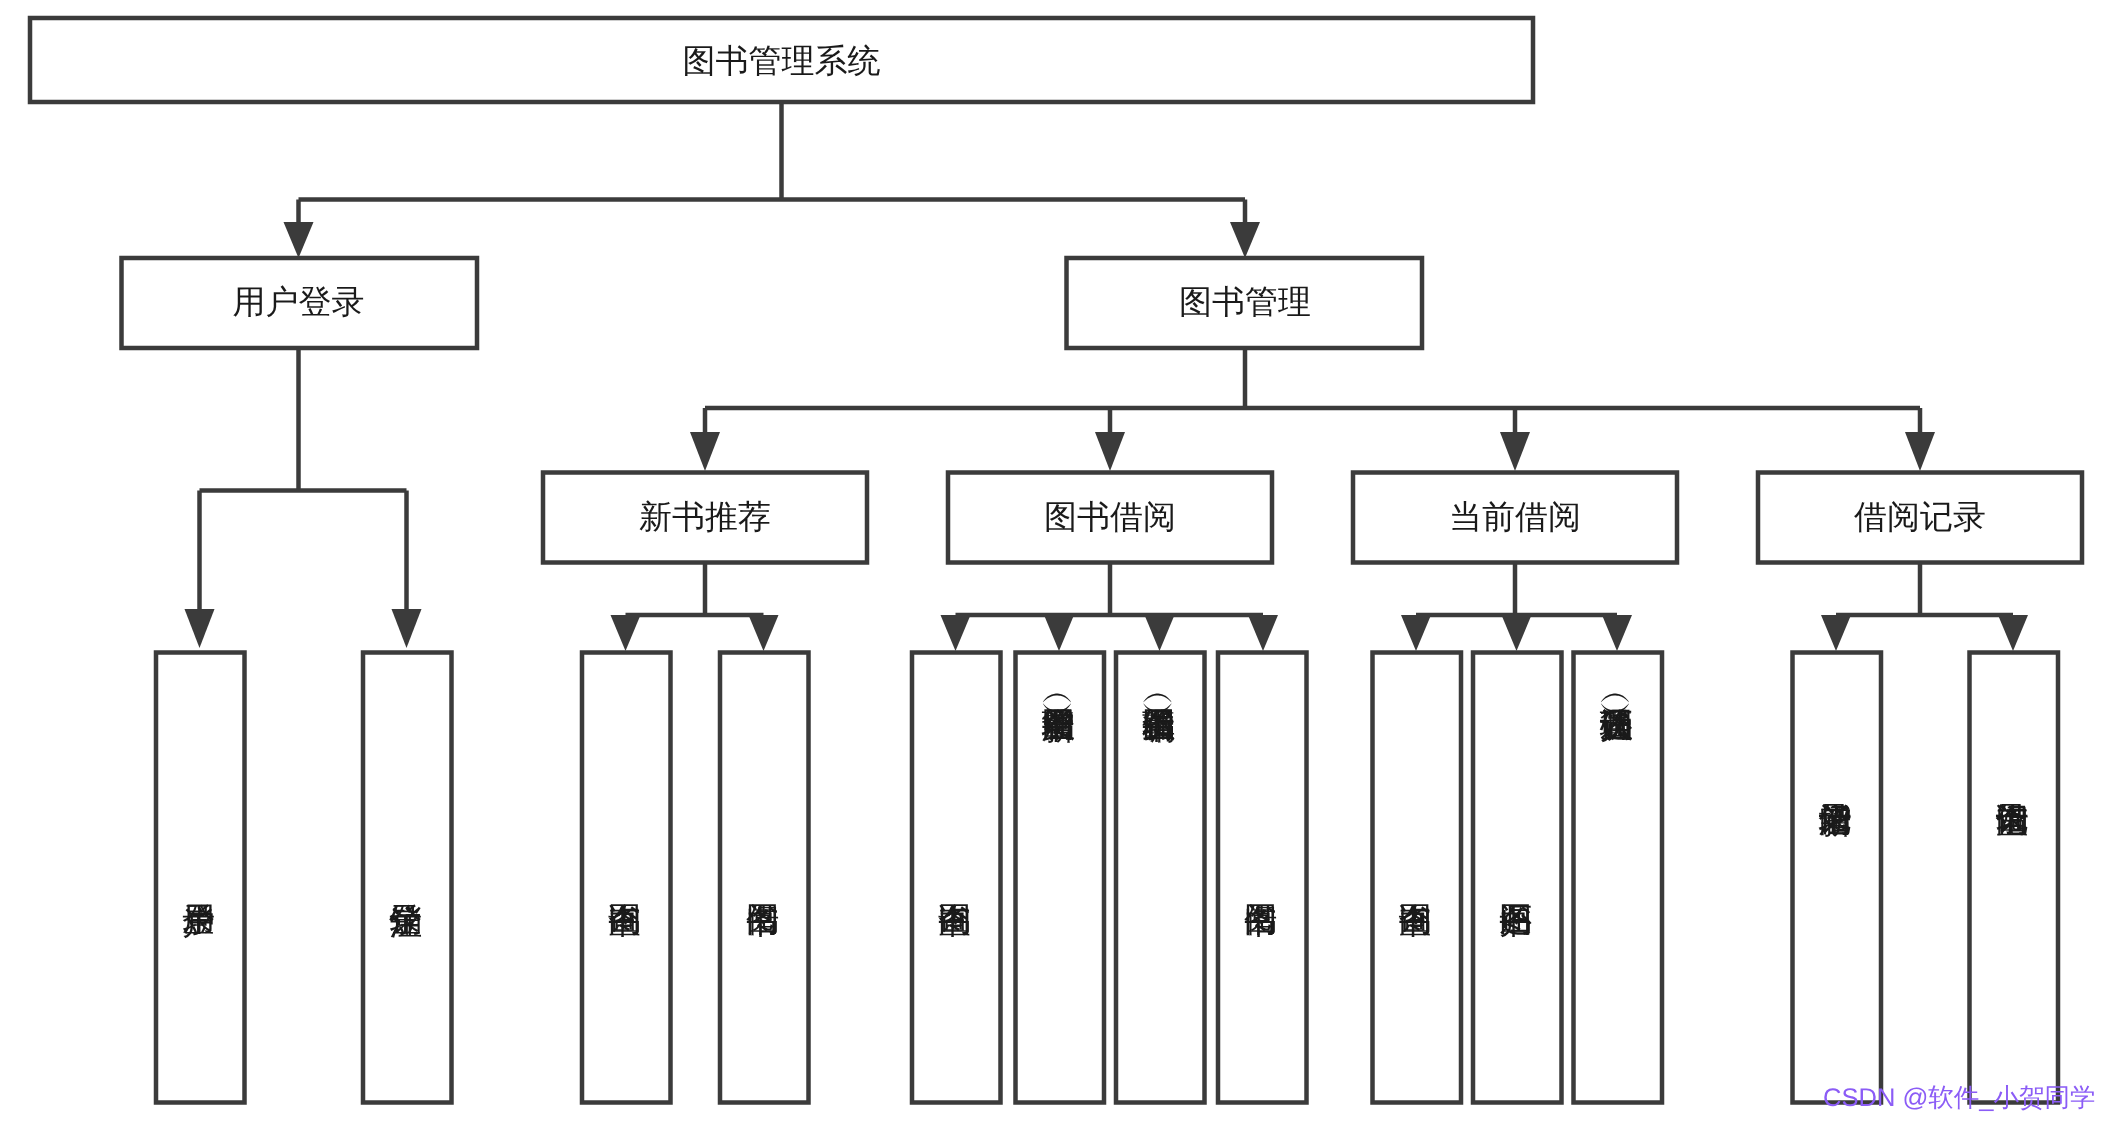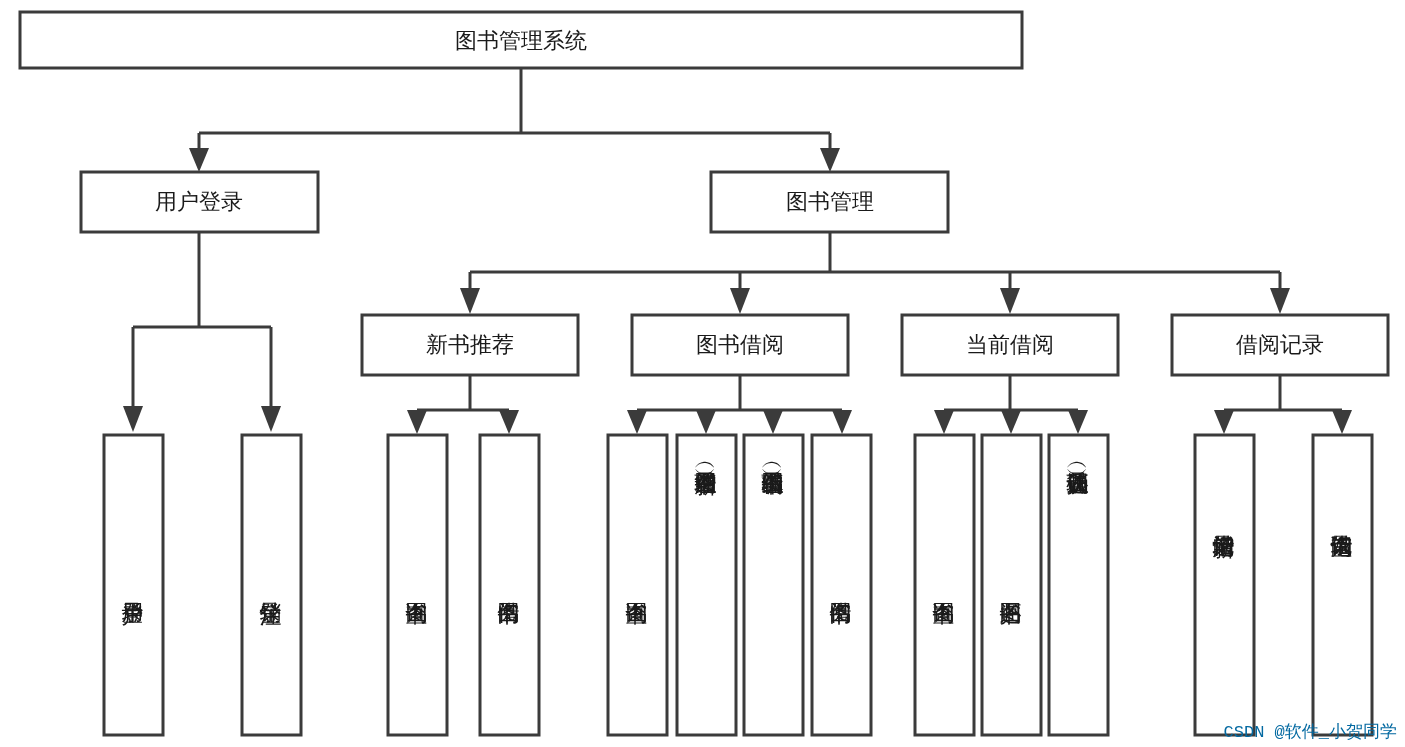--- a/index.html
+++ b/index.html
@@ -51,23 +51,23 @@
   .node-label-vertical {
     fill: #1a1a1a;
     font-family: "Liberation Sans", "DejaVu Sans", sans-serif;
     font-size: 22px;
     text-anchor: middle;
   }
   .watermark-text {
     position: absolute;
     right: 8px;
     bottom: 4px;
-    font-family: Liberation Mono, monospace;
+    font-family: Liberation Sans, sans-serif;
     font-size: 17px;
-    color: #0369a1;
+    color: #8b5cf6;
     white-space: nowrap;
     pointer-events: none;
   }
 </style>
 </head>
 <body>
 
 <div id="diagram-root">
   <svg class="diagram-canvas" viewBox="0 0 1405 747" xmlns="http://www.w3.org/2000/svg">
 

